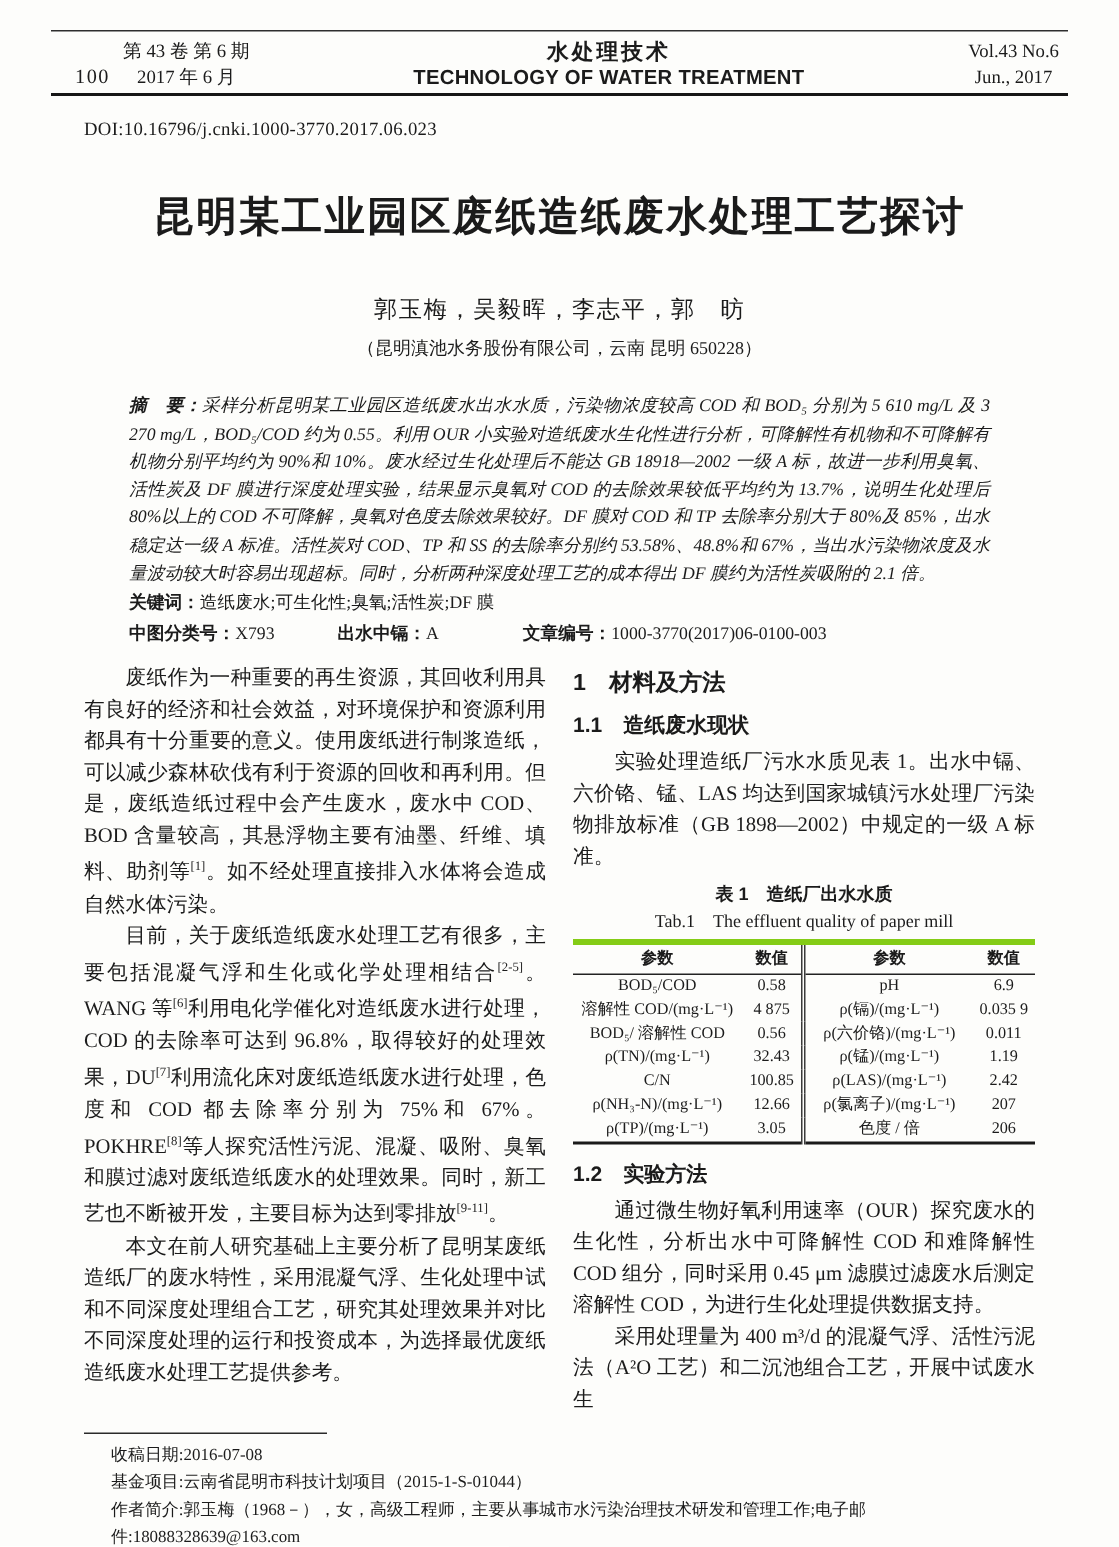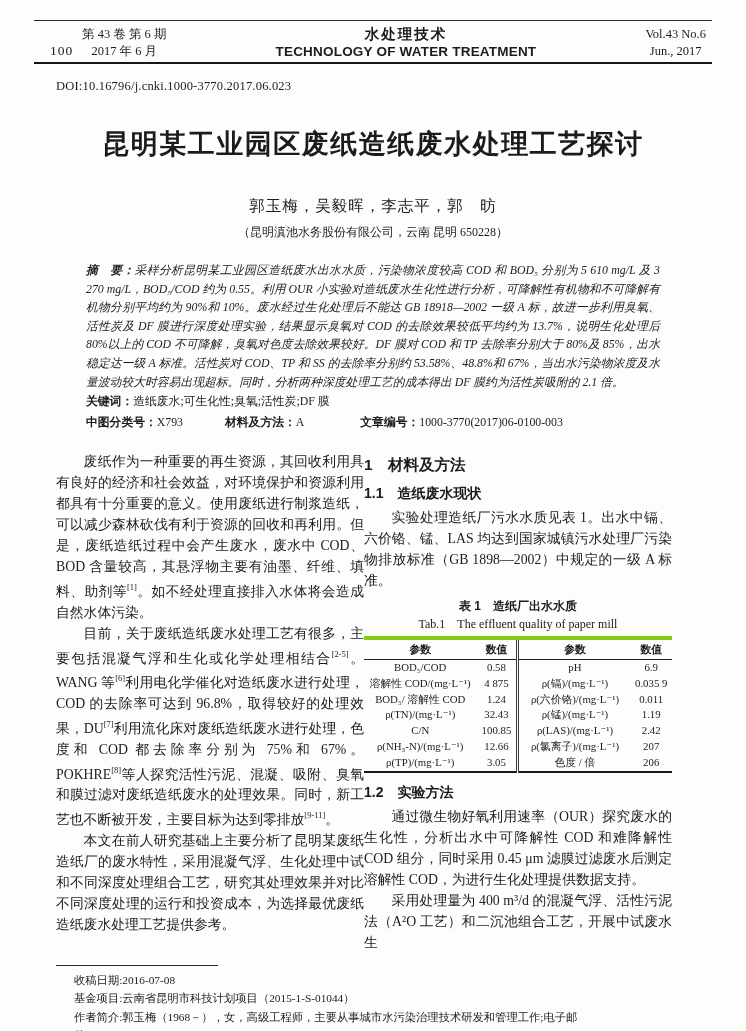--- a/index.html
+++ b/index.html
@@ -25,21 +25,21 @@
   .title { margin:32px 0 0; text-align:center; font-size:27px; font-weight:bold; letter-spacing:1.5px;
            font-family:"Liberation Sans","DejaVu Sans",sans-serif; }
   .authors { margin-top:34px; text-align:center; font-size:15.5px; letter-spacing:1px; }
   .affiliation { margin-top:7px; text-align:center; font-size:12px; }
   .abstract { width:574px; margin:20px auto 0; font-size:11.8px; line-height:18.6px; text-align:justify;font-style:italic; }
   .abstract .lbl, .kw .lbl, .meta .lbl { font-weight:bold; font-family:"Liberation Sans","DejaVu Sans",sans-serif; }
   .kw { width:574px; margin:1px auto 0; font-size:11.8px; line-height:19px; }
   .meta { width:574px; margin:2px auto 0; font-size:11.8px; line-height:19px; }
   .meta .gap1 { margin-right:42px; } .meta .gap2 { margin-right:56px; }
   
-  .columns { display:flex; margin-top:19px; }
+  .columns { display:flex; gap:18px; margin-top:9px; }
   .col { width:308px; }
   .col p { margin:0; font-size:13.8px; line-height:21px; text-align:justify; text-indent:2em; }
   .col p sup { font-size:8.5px; }
   .sec-h2 { margin:4px 0 9px; font-size:15.5px; font-weight:bold; font-family:"Liberation Sans","DejaVu Sans",sans-serif; }
   .sec-h3 { margin:7px 0 4px; font-size:14px; font-weight:bold; font-family:"Liberation Sans","DejaVu Sans",sans-serif; }
   .cap-cn { margin-top:7px; text-align:center; font-size:12px; font-weight:bold; font-family:"Liberation Sans","DejaVu Sans",sans-serif; }
   .cap-en { margin:1px 0 3px; text-align:center; font-size:12px; }
   
   table.wq { width:100%; border-collapse:collapse; table-layout:fixed; font-size:10.8px;
              border-top:4px solid #84cc16; border-bottom:2px solid #1a1a1a; }
@@ -82,21 +82,21 @@
 
     <h1 class="title">昆明某工业园区废纸造纸废水处理工艺探讨</h1>
 
     <div class="authors">郭玉梅，吴毅晖，李志平，郭　昉</div>
     <div class="affiliation">（昆明滇池水务股份有限公司，云南 昆明 650228）</div>
 
     <div class="abstract"><span class="lbl">摘　要：</span><span>采样分析昆明某工业园区造纸废水出水水质，污染物浓度较高 COD 和 BOD₅ 分别为 5 610 mg/L 及 3 270 mg/L，BOD₅/COD 约为 0.55。利用 OUR 小实验对造纸废水生化性进行分析，可降解性有机物和不可降解有机物分别平均约为 90%和 10%。废水经过生化处理后不能达 GB 18918—2002 一级 A 标，故进一步利用臭氧、活性炭及 DF 膜进行深度处理实验，结果显示臭氧对 COD 的去除效果较低平均约为 13.7%，说明生化处理后 80%以上的 COD 不可降解，臭氧对色度去除效果较好。DF 膜对 COD 和 TP 去除率分别大于 80%及 85%，出水稳定达一级 A 标准。活性炭对 COD、TP 和 SS 的去除率分别约 53.58%、48.8%和 67%，当出水污染物浓度及水量波动较大时容易出现超标。同时，分析两种深度处理工艺的成本得出 DF 膜约为活性炭吸附的 2.1 倍。</span></div>
 
     <div class="kw"><span class="lbl">关键词：</span><span>造纸废水;可生化性;臭氧;活性炭;DF 膜</span></div>
 
-    <div class="meta"><span class="lbl">中图分类号：</span><span class="gap1">X793</span><span class="lbl">材料及方法：</span><span class="gap2">A</span><span class="lbl">文章编号：</span><span>1000-3770(2017)06-0100-003</span></div>
+    <div class="meta"><span class="lbl">中图分类号：</span><span class="gap1">X793</span><span class="lbl">出水中镉：</span><span class="gap2">A</span><span class="lbl">文章编号：</span><span>1000-3770(2017)06-0100-003</span></div>
 
     <div class="columns">
 
       <div class="col">
         <p>废纸作为一种重要的再生资源，其回收利用具有良好的经济和社会效益，对环境保护和资源利用都具有十分重要的意义。使用废纸进行制浆造纸，可以减少森林砍伐有利于资源的回收和再利用。但是，废纸造纸过程中会产生废水，废水中 COD、BOD 含量较高，其悬浮物主要有油墨、纤维、填料、助剂等<sup>[1]</sup>。如不经处理直接排入水体将会造成自然水体污染。</p>
         <p>目前，关于废纸造纸废水处理工艺有很多，主要包括混凝气浮和生化或化学处理相结合<sup>[2-5]</sup>。WANG 等<sup>[6]</sup>利用电化学催化对造纸废水进行处理，COD 的去除率可达到 96.8%，取得较好的处理效果，DU<sup>[7]</sup>利用流化床对废纸造纸废水进行处理，色度和 COD 都去除率分别为 75%和 67%。POKHRE<sup>[8]</sup>等人探究活性污泥、混凝、吸附、臭氧和膜过滤对废纸造纸废水的处理效果。同时，新工艺也不断被开发，主要目标为达到零排放<sup>[9-11]</sup>。</p>
         <p>本文在前人研究基础上主要分析了昆明某废纸造纸厂的废水特性，采用混凝气浮、生化处理中试和不同深度处理组合工艺，研究其处理效果并对比不同深度处理的运行和投资成本，为选择最优废纸造纸废水处理工艺提供参考。</p>
       </div>
 
       <div class="col">
@@ -130,21 +130,21 @@
               <td>6.9</td>
             </tr>
             <tr>
               <td>溶解性 COD/(mg·L⁻¹)</td>
               <td>4 875</td>
               <td class="sep">ρ(镉)/(mg·L⁻¹)</td>
               <td>0.035 9</td>
             </tr>
             <tr>
               <td>BOD₅/ 溶解性 COD</td>
-              <td>1.24</td>
+              <td>0.56</td>
               <td class="sep">ρ(六价铬)/(mg·L⁻¹)</td>
               <td>0.011</td>
             </tr>
             <tr>
               <td>ρ(TN)/(mg·L⁻¹)</td>
               <td>32.43</td>
               <td class="sep">ρ(锰)/(mg·L⁻¹)</td>
               <td>1.19</td>
             </tr>
             <tr>

